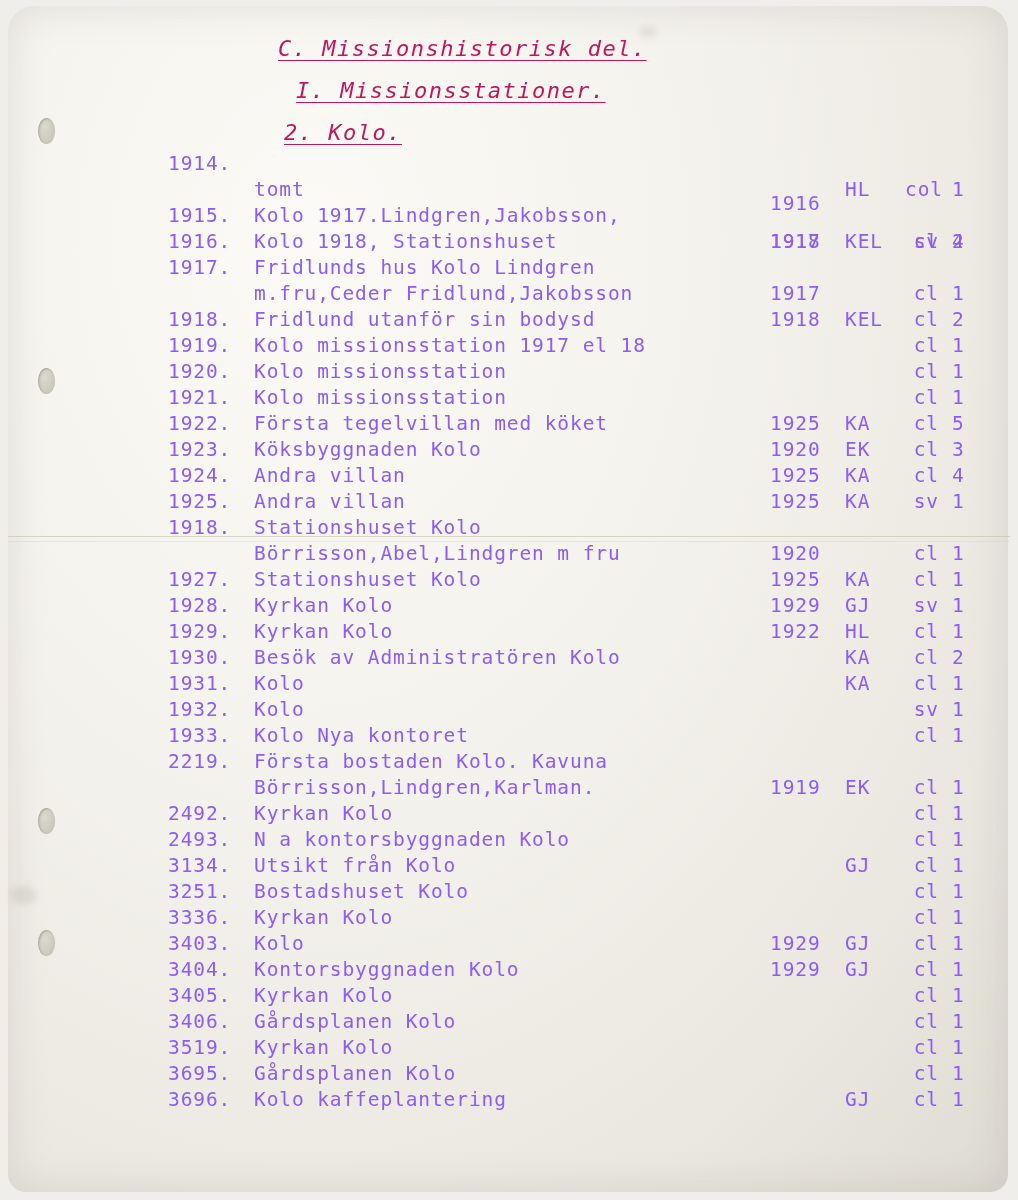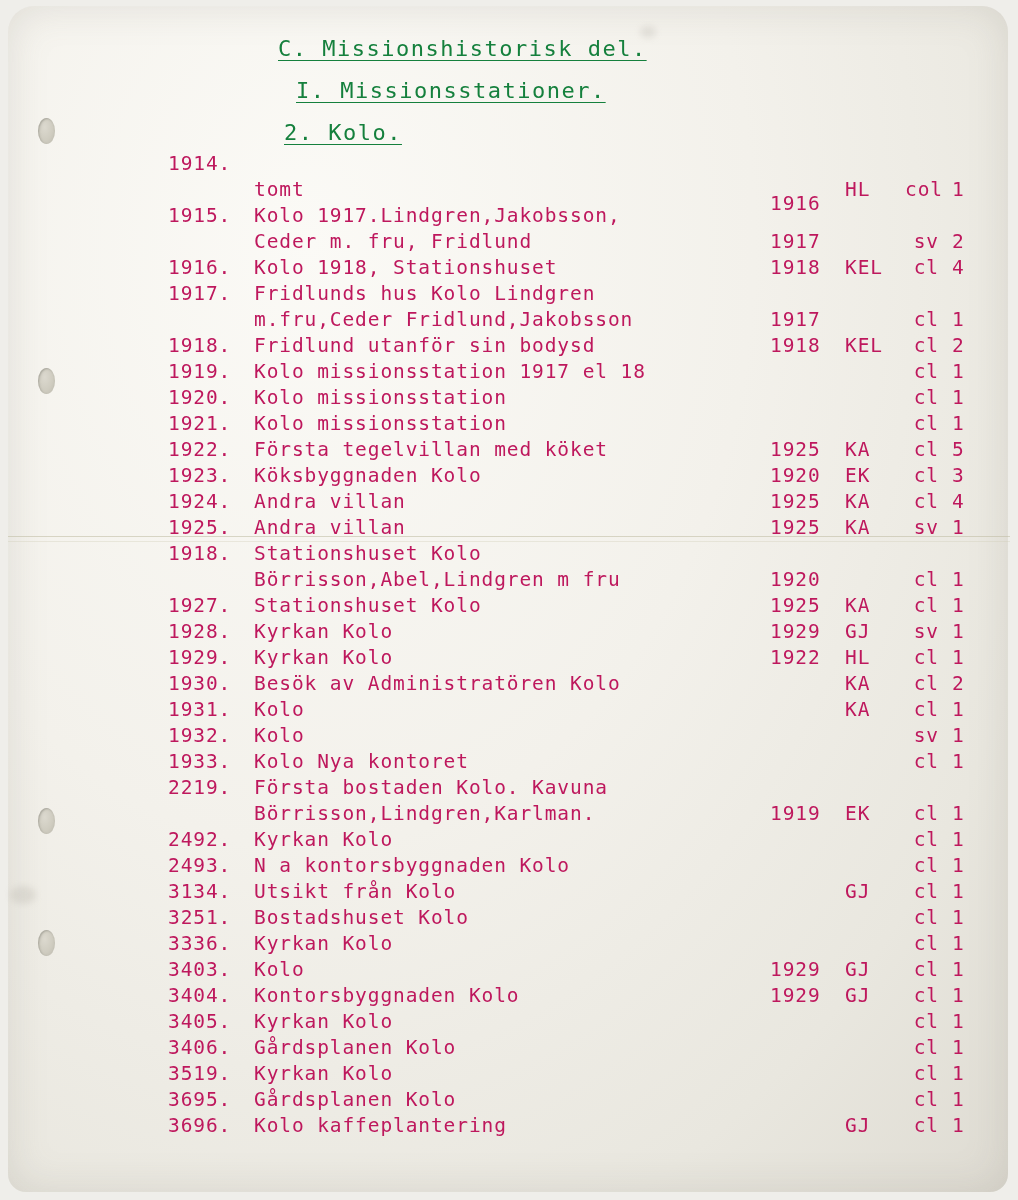--- a/index.html
+++ b/index.html
@@ -70,43 +70,44 @@
     left: 0; top: 0;
     width: 1018px;
     height: 1200px;
     color: #2f2d2a;
   }
 
   .heading {
     position: absolute;
     font-size: 22px;
     letter-spacing: 1.5px;
-    color: #15803d;
+    color: #be185d;
     text-decoration: underline;
     text-underline-offset: 4px;
     text-decoration-thickness: 1px;
     white-space: pre;
+    font-style: italic;
   }
   .h-c   { left: 278px; top: 36px; }
   .h-i   { left: 296px; top: 78px; }
   .h-11  { left: 284px; top: 120px; }
 
   .rows {
     position: absolute;
     left: 0;
     top: 152px;
     width: 1018px;
   }
   .row {
     position: relative;
     height: 26px;
     font-size: 19.5px;
     letter-spacing: 0.9px;
     white-space: pre;
-    color: #be185d;
+    color: #8b5cf6;
     padding-left: 30px;
   }
   .row .num {
     position: absolute;
     left: 168px;
     width: 88px;
     text-align: left;
   }
   .row .txt {
     position: absolute;
@@ -160,21 +161,20 @@
 
   <div class="content">
     <div class="heading h-c">C. Missionshistorisk del.</div>
     <div class="heading h-i">I. Missionsstationer.</div>
     <div class="heading h-11">2. Kolo.</div>
 
     <div class="rows" id="rows">
         <div class="row"><span class="num">1914.</span><span class="year" style="top: 40px;">1916</span><span class="init" style="top: 26px;">HL</span><span class="code" style="top: 26px;">col</span><span class="qty" style="top: 26px;">1</span></div>
         <div class="row"><span class="cont">tomt</span></div>
         <div class="row"><span class="num">1915.</span><span class="txt">Kolo 1917.Lindgren,Jakobsson,</span><span class="year" style="top: 26px;">1917</span><span class="code" style="top: 26px;">sv</span><span class="qty" style="top: 26px;">2</span></div>
-        <div class="row"><span class="cont">Ceder m. fru, Fridlund</span></div>
         <div class="row"><span class="num">1916.</span><span class="txt">Kolo 1918, Stationshuset</span><span class="year">1918</span><span class="init">KEL</span><span class="code">cl</span><span class="qty">4</span></div>
         <div class="row"><span class="num">1917.</span><span class="txt">Fridlunds hus Kolo Lindgren</span><span class="year" style="top: 26px;">1917</span><span class="code" style="top: 26px;">cl</span><span class="qty" style="top: 26px;">1</span></div>
         <div class="row"><span class="cont">m.fru,Ceder Fridlund,Jakobsson</span></div>
         <div class="row"><span class="num">1918.</span><span class="txt">Fridlund utanför sin bodysd</span><span class="year">1918</span><span class="init">KEL</span><span class="code">cl</span><span class="qty">2</span></div>
         <div class="row"><span class="num">1919.</span><span class="txt">Kolo missionsstation 1917 el 18</span><span class="code">cl</span><span class="qty">1</span></div>
         <div class="row"><span class="num">1920.</span><span class="txt">Kolo missionsstation</span><span class="code">cl</span><span class="qty">1</span></div>
         <div class="row"><span class="num">1921.</span><span class="txt">Kolo missionsstation</span><span class="code">cl</span><span class="qty">1</span></div>
         <div class="row"><span class="num">1922.</span><span class="txt">Första tegelvillan med köket</span><span class="year">1925</span><span class="init">KA</span><span class="code">cl</span><span class="qty">5</span></div>
         <div class="row"><span class="num">1923.</span><span class="txt">Köksbyggnaden Kolo</span><span class="year">1920</span><span class="init">EK</span><span class="code">cl</span><span class="qty">3</span></div>
         <div class="row"><span class="num">1924.</span><span class="txt">Andra villan</span><span class="year">1925</span><span class="init">KA</span><span class="code">cl</span><span class="qty">4</span></div>

